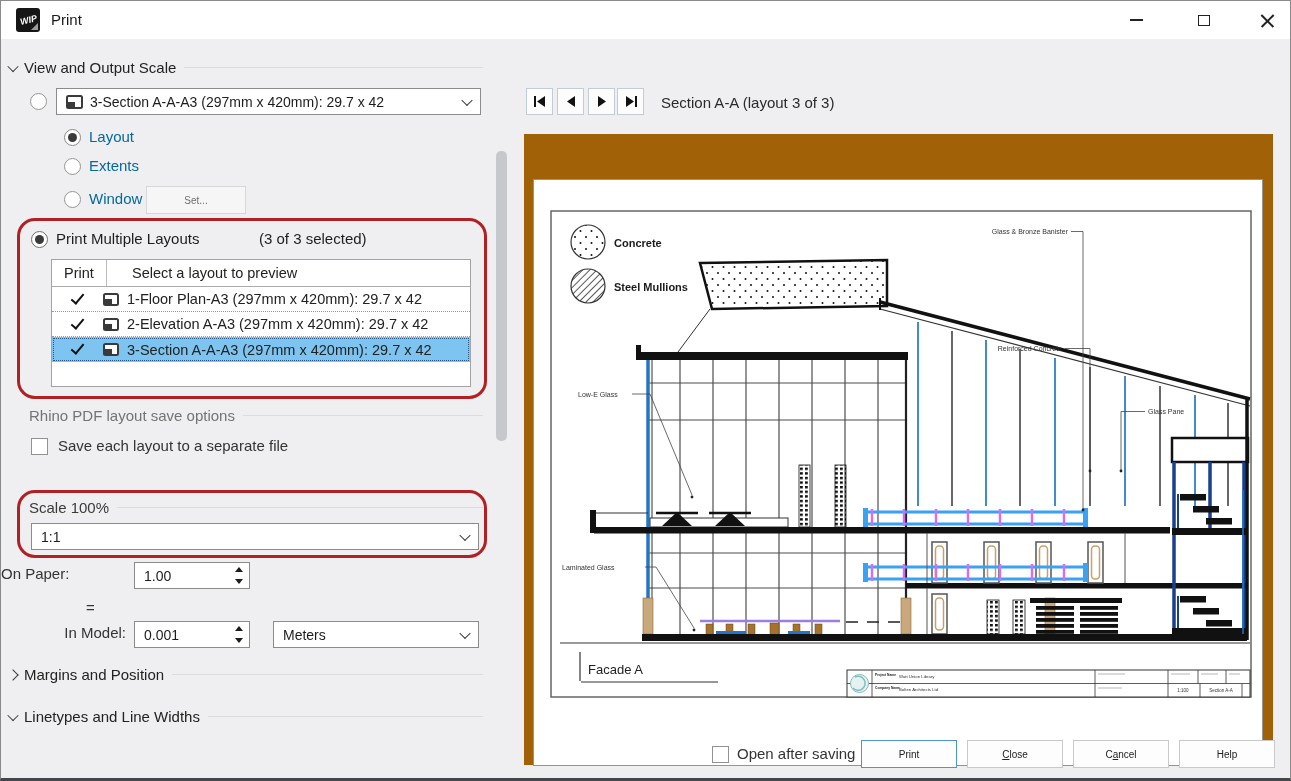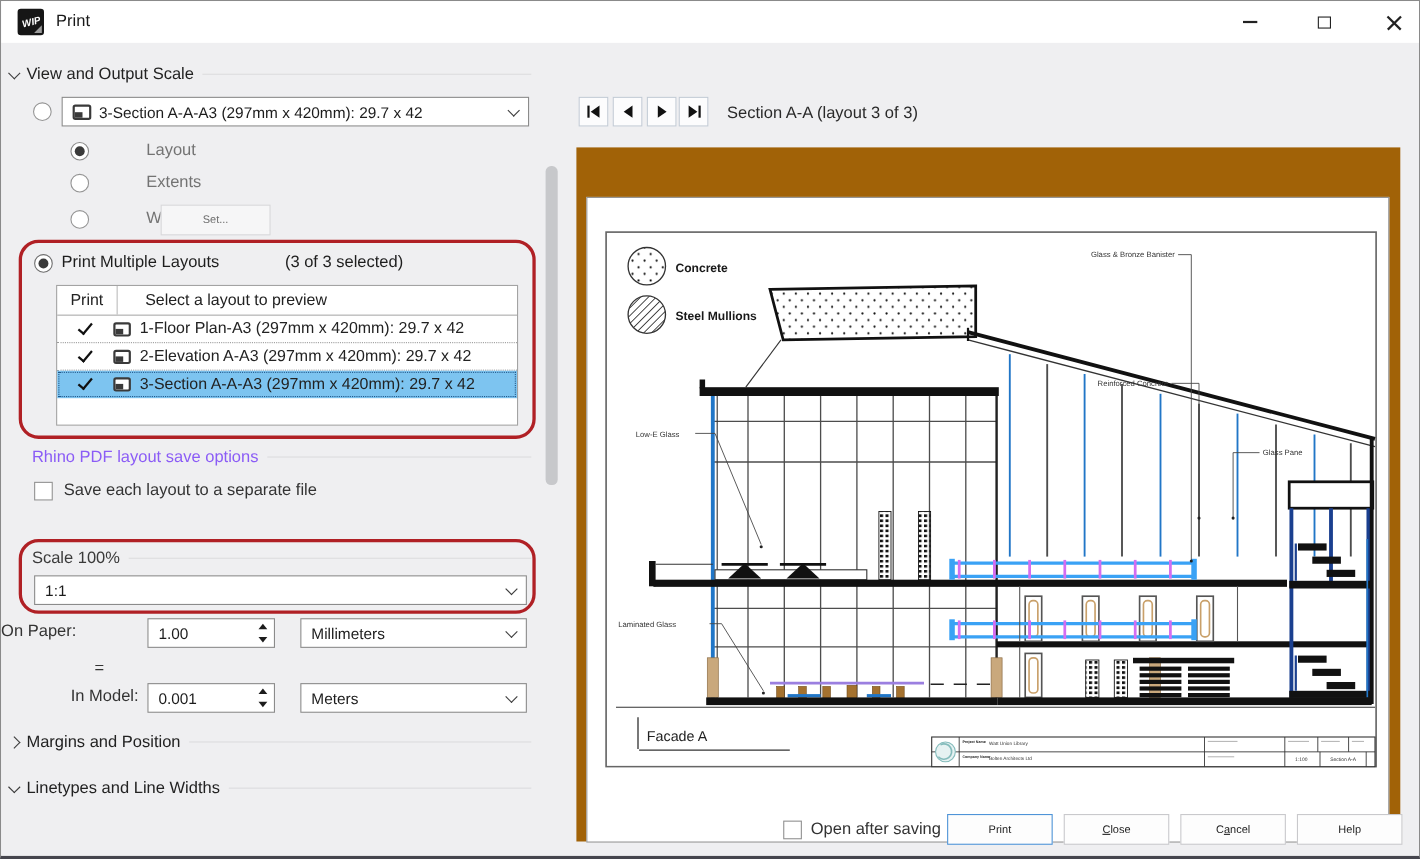--- a/index.html
+++ b/index.html
@@ -24,21 +24,21 @@
   
   .sec-header { position:absolute; display:flex; align-items:center; font-size:15px; color:#222; }
   .chev { width:8px; height:8px; border-right:1.7px solid #3c3c3c; border-bottom:1.7px solid #3c3c3c; margin-right:7px; flex:0 0 auto; }
   .chev.down { transform:rotate(45deg) translate(-1px,-1px); }
   .chev.right { transform:rotate(-45deg); }
   .rule { flex:1; height:1px; background:#dcdcde; margin-left:8px; }
   .radio { position:absolute; width:17px; height:17px; border:1px solid #959595; border-radius:50%; background:#fff; }
   .radio.sel::after { content:""; position:absolute; left:3px; top:3px; width:9px; height:9px; border-radius:50%; background:#3a3a3a; }
   .checkbox { position:absolute; width:17px; height:17px; border:1px solid #919191; background:#fff; }
   .lbl { position:absolute; font-size:15px; color:#333; white-space:nowrap; }
-  .lbl.gray { color:#737373;margin-left:44px; }
+  .lbl.gray { color:#0369a1; }
   .combo { position:absolute; background:#fff; border:1px solid #8b8b8b; display:flex; align-items:center; padding:0 26px 0 9px; font-size:14px; color:#1c1c1c; white-space:nowrap; overflow:hidden; }
   .combo .cbx { position:absolute; right:9px; top:50%; width:8px; height:8px; border-right:1.5px solid #3c3c3c; border-bottom:1.5px solid #3c3c3c; transform:translateY(-70%) rotate(45deg); }
   .mon { display:inline-block; width:17px; height:14px; border:2px solid #3a3a3a; border-radius:2.5px; background:#fff; position:relative; margin-right:7px; flex:0 0 auto; }
   .mon::after { content:""; position:absolute; left:0px; bottom:0px; width:7px; height:5px; background:#3a3a3a; }
   .btn { position:absolute; background:#fdfdfd; border:1px solid #c9c9cc; display:flex; align-items:center; justify-content:center; font-size:10px; color:#222; }
   .input { position:absolute; background:#fff; border:1px solid #8b8b8b; font-size:14px; color:#1c1c1c; display:flex; align-items:center; padding-left:9px; }
   .spin { position:absolute; right:1px; top:1px; bottom:1px; width:18px; display:flex; flex-direction:column; background:#fff; }
   .spin > div { flex:1; display:flex; align-items:center; justify-content:center; }
   .tri-up { width:0; height:0; border-left:4.5px solid transparent; border-right:4.5px solid transparent; border-bottom:5.5px solid #1c1c1c; }
   .tri-dn { width:0; height:0; border-left:4.5px solid transparent; border-right:4.5px solid transparent; border-top:5.5px solid #1c1c1c; }
@@ -136,21 +136,21 @@
         <span class="mon"></span>
         <span>2-Elevation A-A3 (297mm x 420mm): 29.7 x 42</span>
       </div>
       <div class="trow sel">
         <span class="chk"></span>
         <span class="mon"></span>
         <span>3-Section A-A-A3 (297mm x 420mm): 29.7 x 42</span>
       </div>
     </div>
 
-    <div class="sec-header" style="left:28px; top:368px; width:454px; color:#8b5cf6;">
+    <div class="sec-header" style="left:28px; top:368px; width:454px; color:#737373;">
       <span>Rhino PDF layout save options</span>
       <span class="rule"></span>
     </div>
     <div class="checkbox" style="left:30px; top:399px;"></div>
     <div class="lbl" style="left:57px; top:398px;">Save each layout to a separate file</div>
 
     <div class="annot" style="left:16px; top:451px; width:470px; height:68px;"></div>
 
     <div class="sec-header" style="left:28px; top:460px; width:454px; color:#3a3a3a;">
       <span>Scale 100%</span>
@@ -165,24 +165,20 @@
     <div class="input" style="left:133px; top:523px; width:116px; height:27px;">
       <span>1.00</span>
       <span class="spin">
           <div>
             <span class="tri-up"></span>
           </div>
           <div>
             <span class="tri-dn"></span>
           </div>
         </span>
-    </div>
-    <div class="combo" style="left:272px; top:523px; width:206px; height:27px;">
-      <span>Millimeters</span>
-      <span class="cbx"></span>
     </div>
 
     <div class="lbl" style="left:85px; top:560px;">=</div>
 
     <div class="lbl" style="left:0; top:585px; width:125px; text-align:right;">In Model:</div>
     <div class="input" style="left:133px; top:582px; width:116px; height:27px;">
       <span>0.001</span>
       <span class="spin">
           <div>
             <span class="tri-up"></span>

